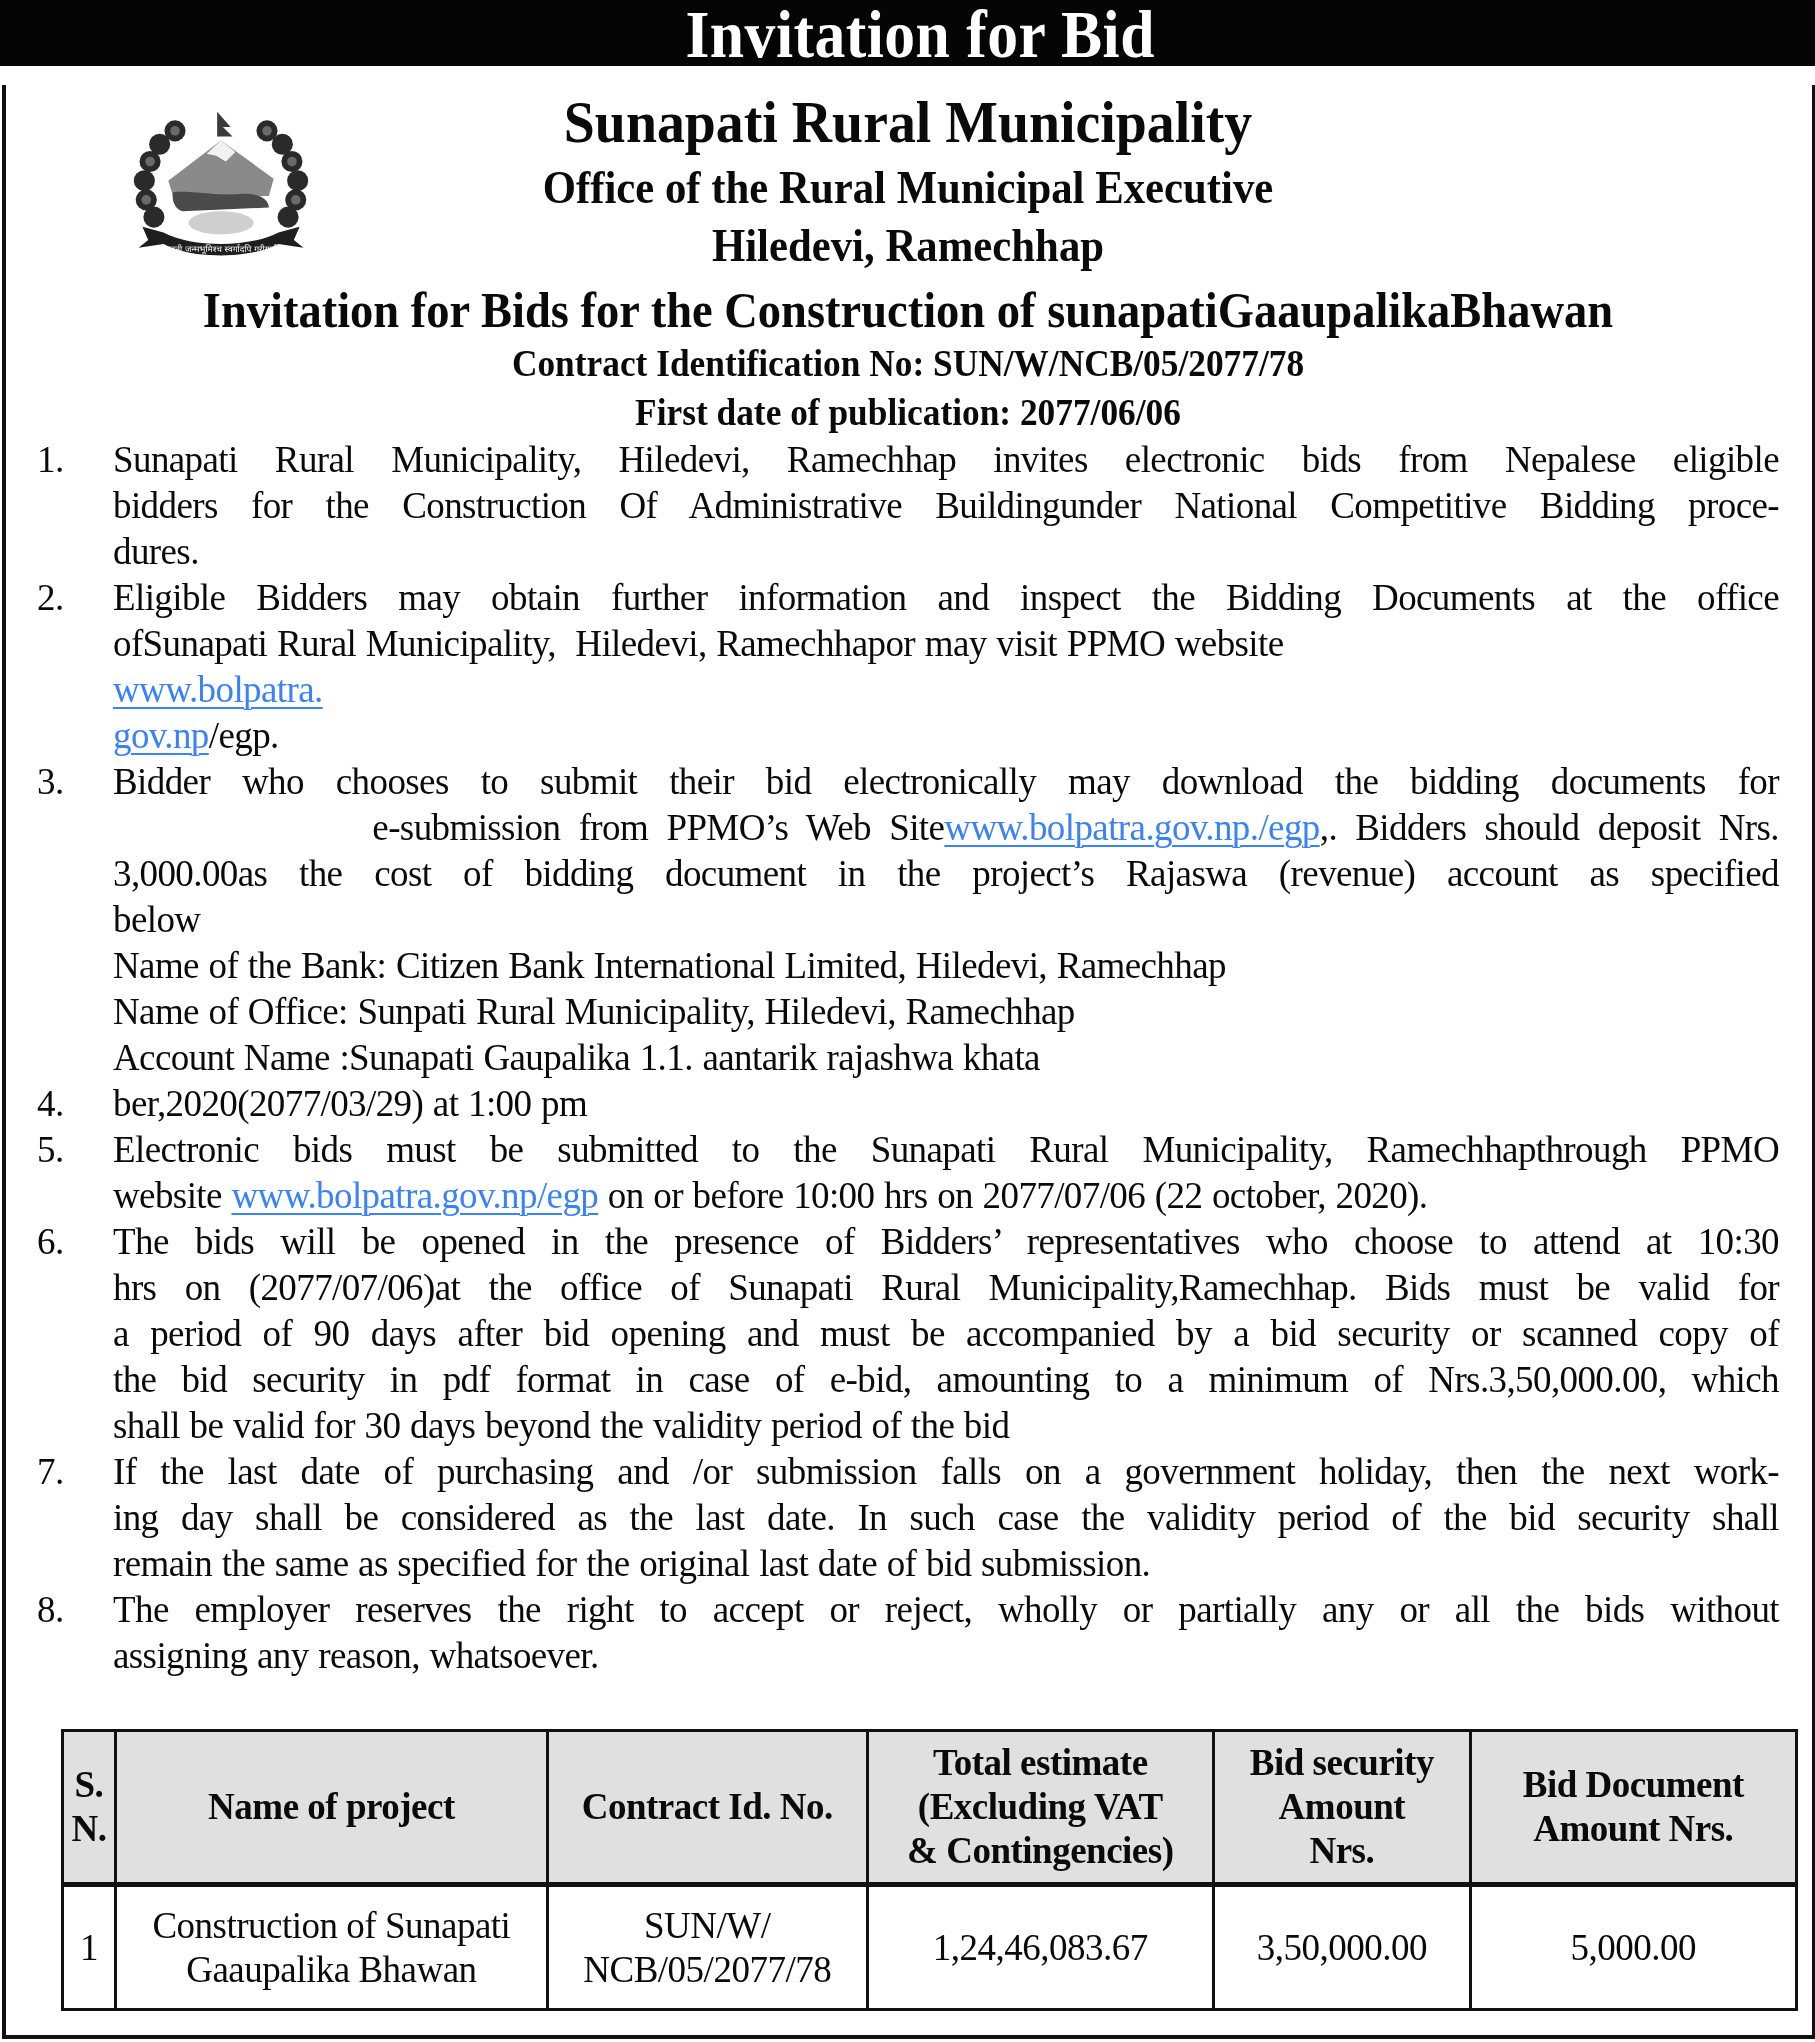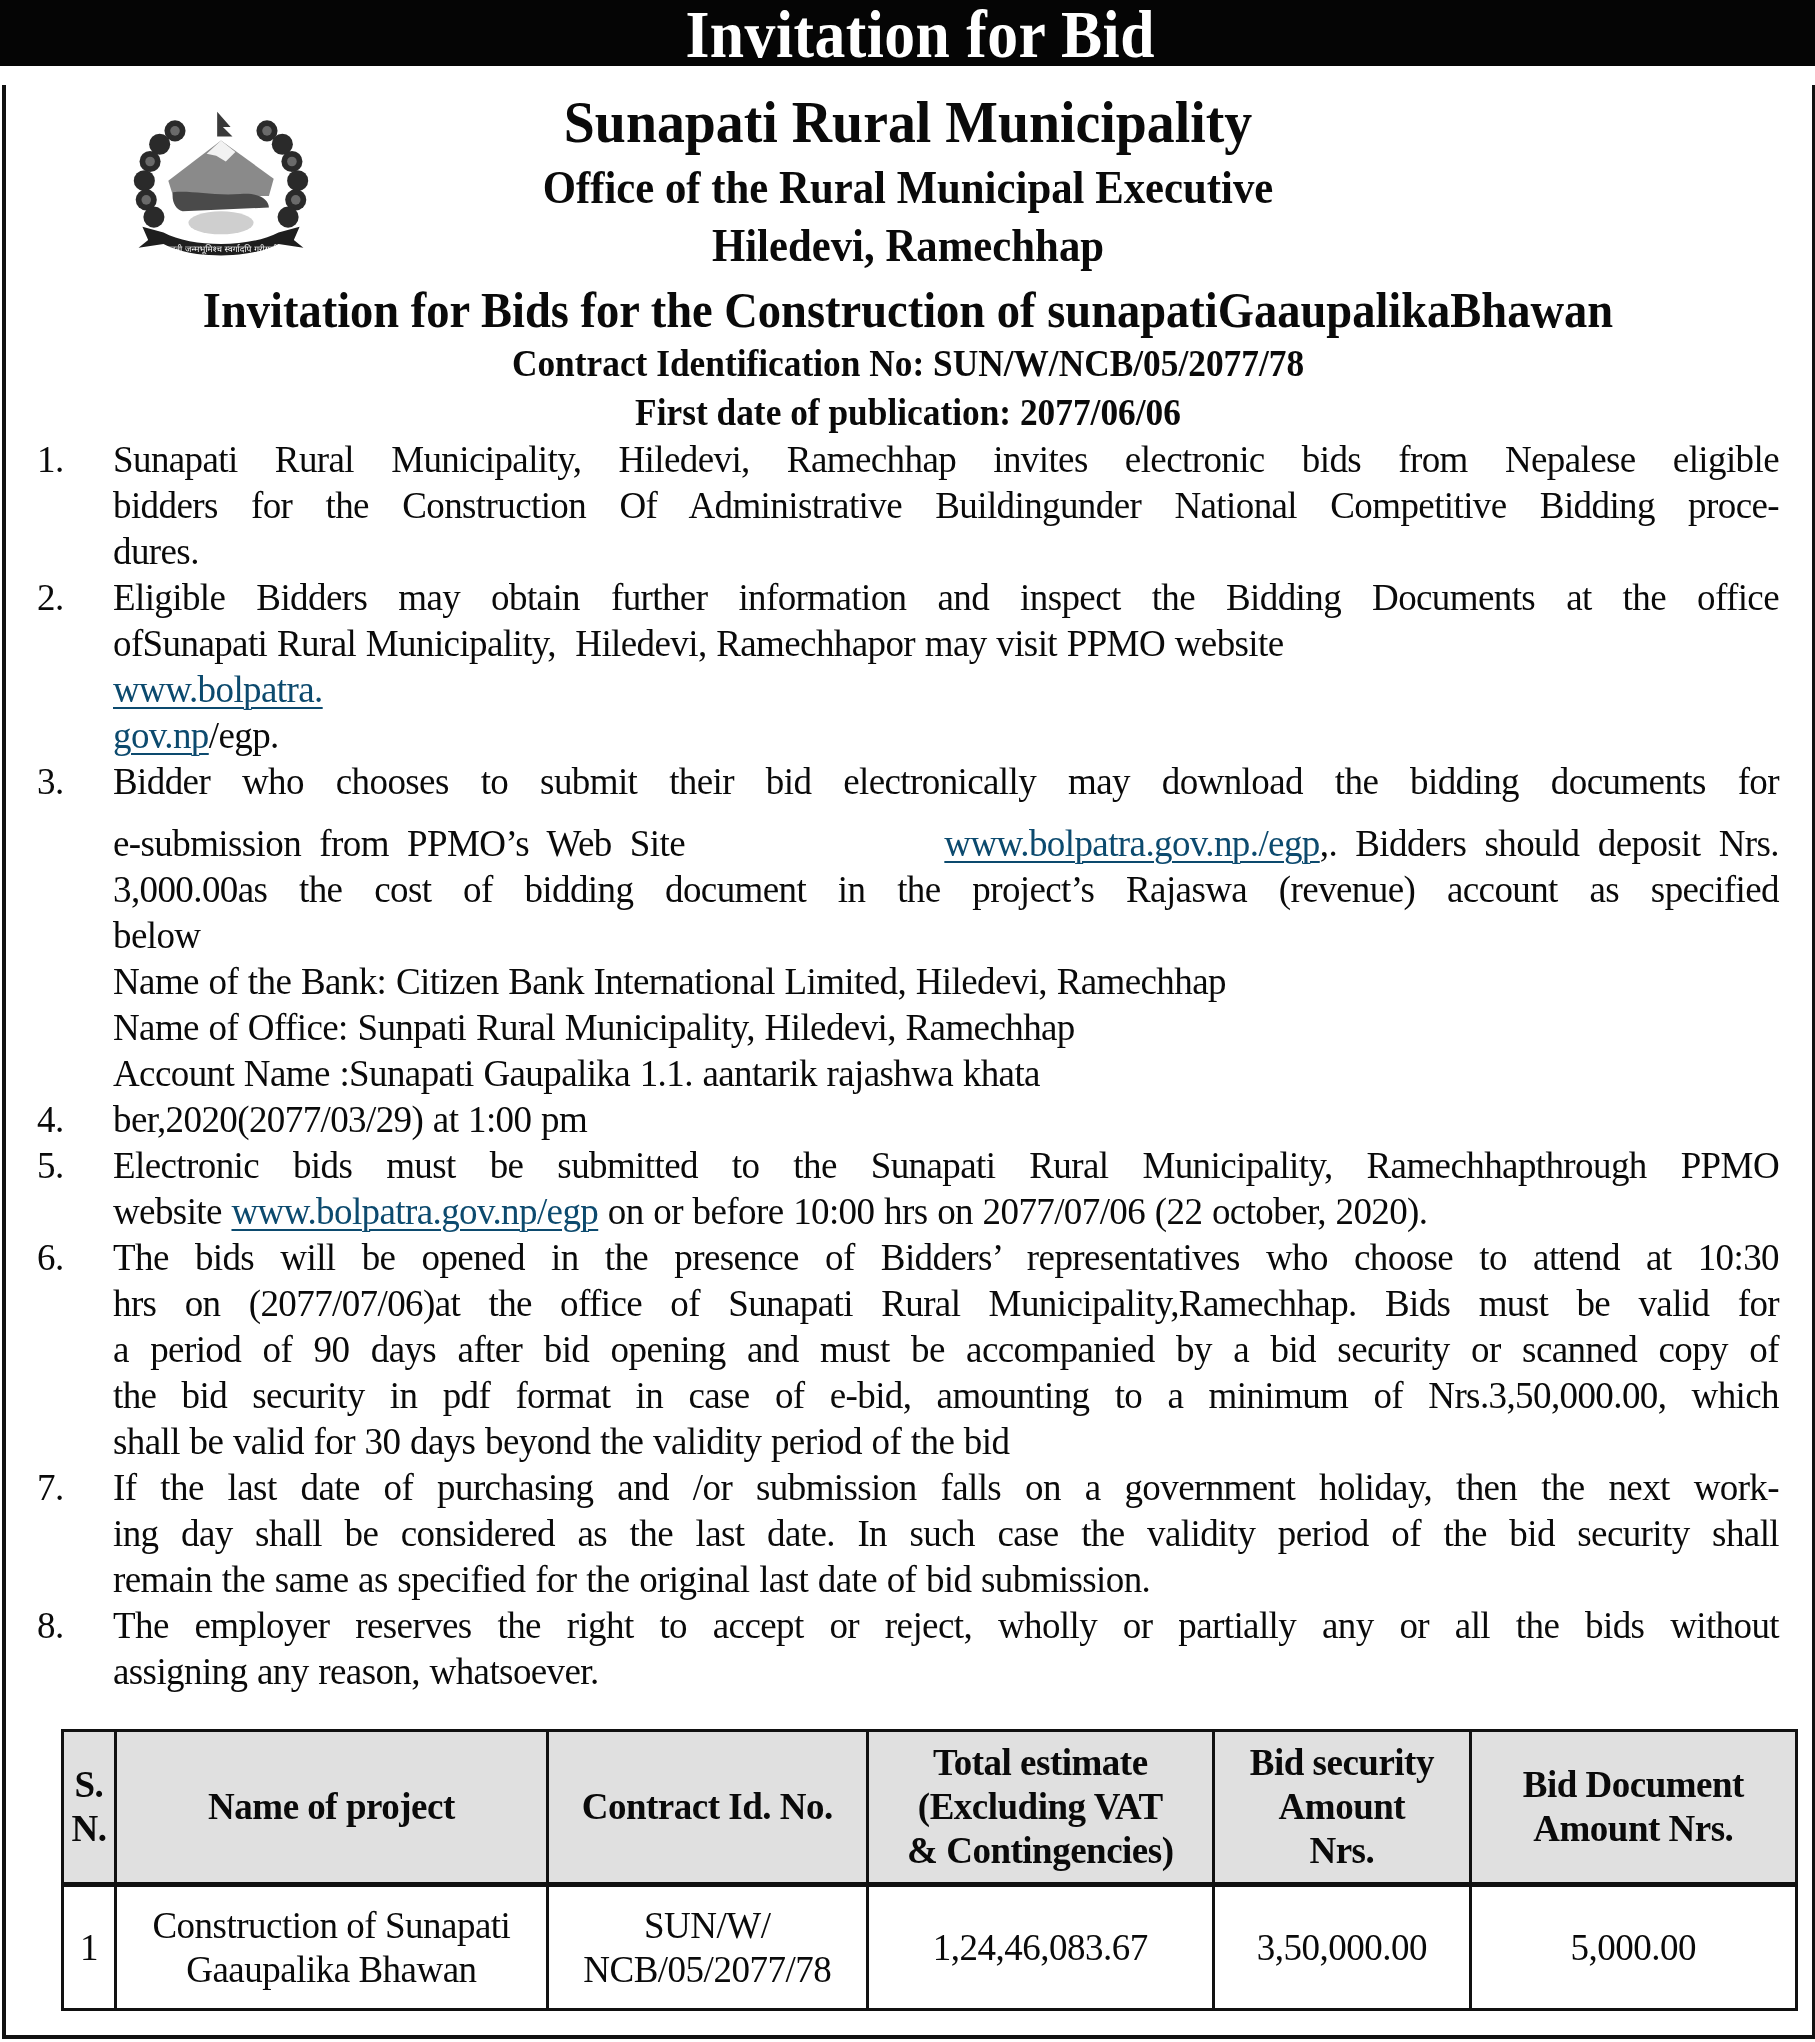--- a/index.html
+++ b/index.html
@@ -19,21 +19,21 @@
   .h4 { top: 281px; font-size: 50px; transform: scaleX(0.93); }
   .h5 { top: 341px; font-size: 38px; transform: scaleX(0.93); }
   .h6 { top: 390px; font-size: 38px; transform: scaleX(0.93); }
 
   .list { position: absolute; left: 0; top: 437px; width: 1816px; }
   .item { position: relative; padding-left: 113px; padding-right: 37px; font-size: 37px;
           line-height: 46px; text-align: justify; text-align-last: left; }
   .item .num { position: absolute; left: 37px; top: 0; }
   .lines .line { display: block; white-space: nowrap; }
   .lines .line.j { text-align: justify; text-align-last: justify; white-space: normal; }
-  a.link { color: #0c4a6e; text-decoration: underline; text-decoration-thickness: 1.9px; text-underline-offset: 4.8px; }
+  a.link { color: #3b82f6; text-decoration: underline; text-decoration-thickness: 1.9px; text-underline-offset: 4.8px; }
   .cond { letter-spacing: -0.6px; word-spacing: 1px; }
 
   table.bids { position: absolute; left: 61px; top: 1729px; width: 1737px; border-collapse: collapse;
                font-size: 37px; }
   table.bids th, table.bids td { border: 3.8px solid #111; text-align: center; vertical-align: middle; }
   table.bids th { background: #e0e0e0; font-weight: bold; height: 148px; line-height: 44px; letter-spacing: -0.5px; }
   table.bids td { height: 119px; line-height: 44px; letter-spacing: -0.5px; }
   table.bids thead tr { border-bottom: 5.8px solid #111; }
 </style>
 </head>
@@ -112,21 +112,21 @@
       <span class="line">
         <a class="link">gov.np</a><span>/egp.</span>
       </span>
     </span>
   </div>
 
   <div class="item">
     <span class="num">3.</span>
     <span class="lines">
       <span class="line j">Bidder who chooses to submit their bid electronically may download the bidding documents for</span>
-      <span class="line" style="display:flex;justify-content:space-between;margin-top:16px;">
+      <span class="line" style="display:flex;justify-content:flex-end;">
         <span style="word-spacing:9.6px;">e-submission from PPMO’s Web Site </span>
         <span><a class="link">www.bolpatra.gov.np./egp</a><span style="word-spacing:9.6px;white-space:pre;">,. Bidders should deposit Nrs.</span></span>
       </span>
       <span class="line j">3,000.00as the cost of bidding document in the project’s Rajaswa (revenue) account as specified</span>
       <span class="line">below</span>
       <span class="line">Name of the Bank: Citizen Bank International Limited, Hiledevi, Ramechhap</span>
       <span class="line">Name of Office: Sunpati Rural Municipality, Hiledevi, Ramechhap</span>
       <span class="line">Account Name :Sunapati Gaupalika 1.1. aantarik rajashwa khata</span>
     </span>
   </div>

